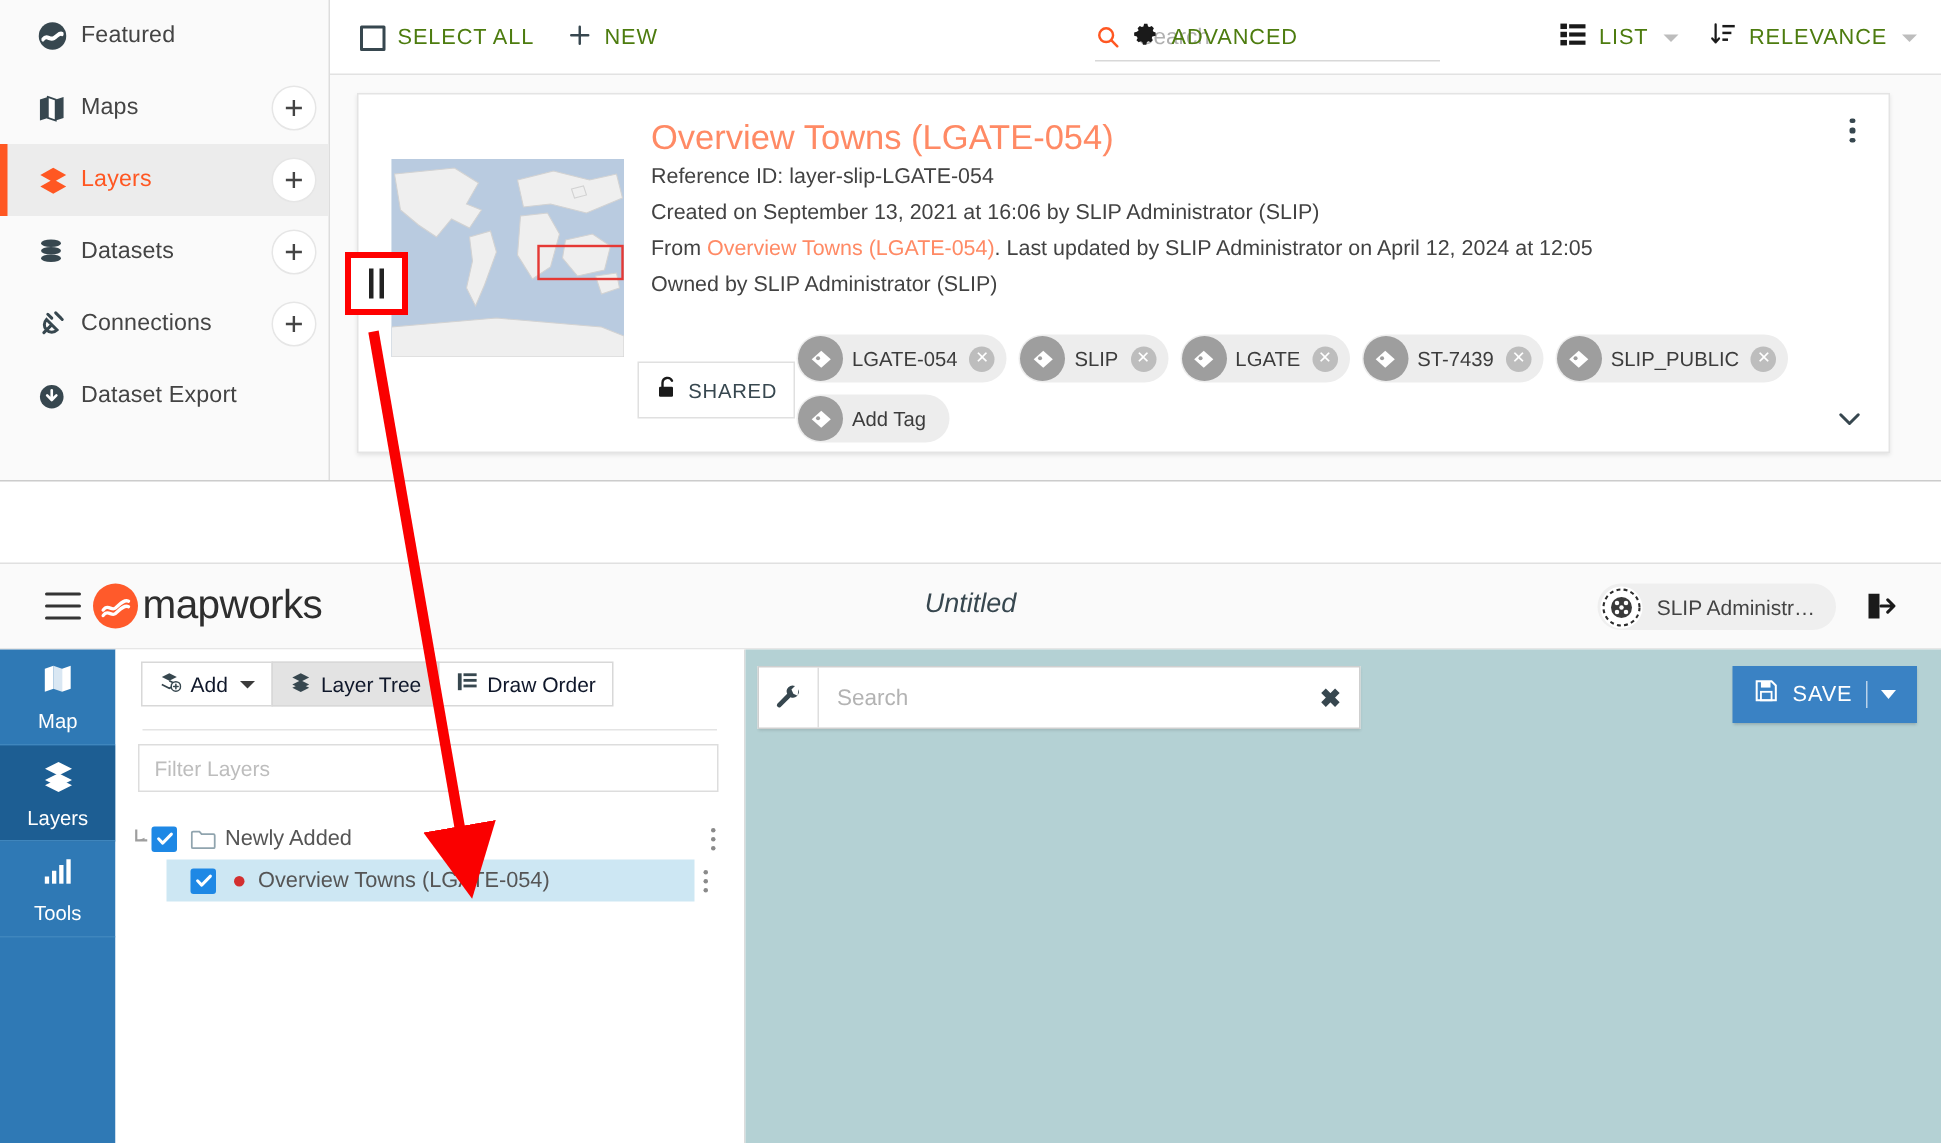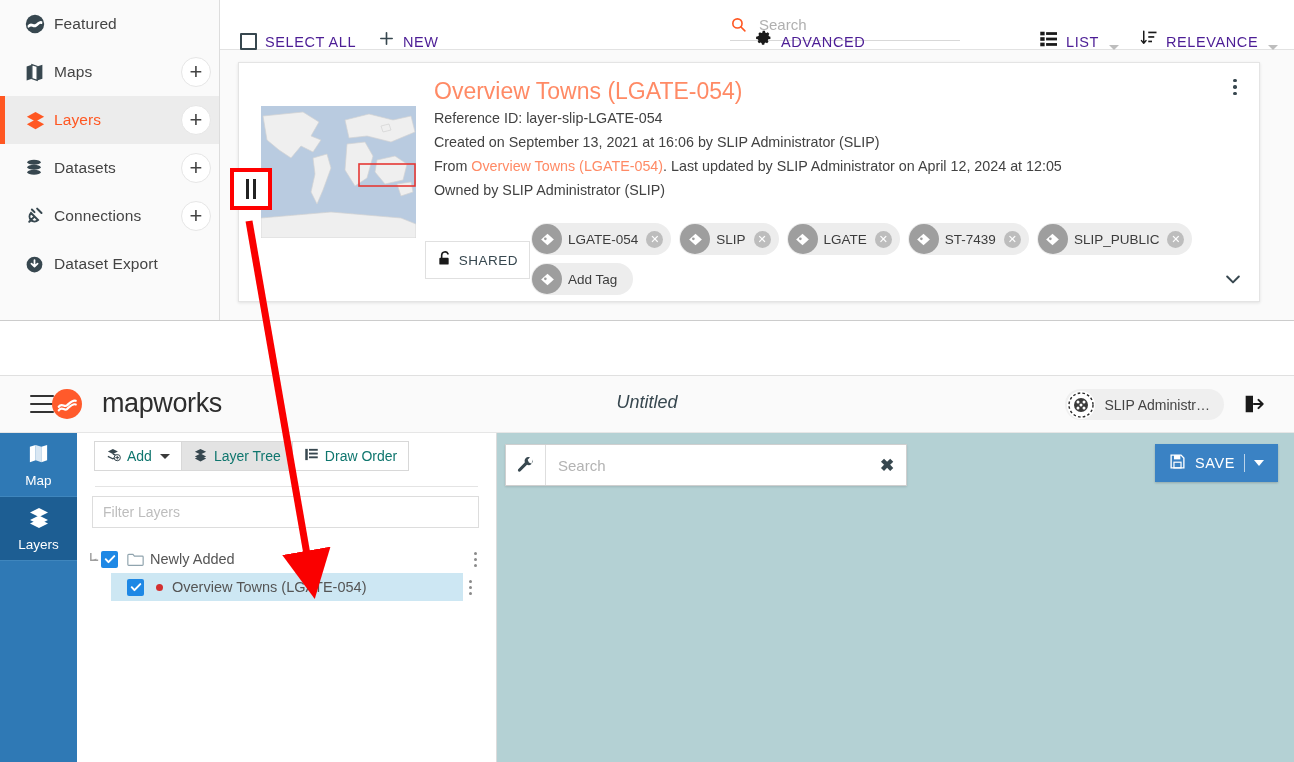--- a/index.html
+++ b/index.html
@@ -21,21 +21,21 @@
   .side-item .sicon { width:30px; display:flex; align-items:center; justify-content:flex-start; color:#37474f; }
   .side-item .slabel { font-size:15.5px; color:#444; letter-spacing:.1px; }
   .side-item.active { background:#ececec; }
   .side-item.active .slabel { color:#ff5722; }
   .side-item.active::before { content:""; position:absolute; left:0; top:0; bottom:0; width:5px; background:#ff5722; }
   .plus-btn { position:absolute; right:8px; top:50%; transform:translateY(-50%); width:30px; height:30px; border-radius:50%; border:1px solid #e6e6e6; background:#fff;
               display:flex; align-items:center; justify-content:center; font-size:22px; color:#444; line-height:1; font-weight:300; }
 
   
   #cat-toolbar { position:absolute; left:220px; top:0; right:0; height:50px; background:#fff; border-bottom:1px solid #e2e2e2; }
-  .tb-item { position:absolute; top:0; height:50px; display:flex; align-items:flex-end; gap:8px; font-size:14.5px; color:#4c1d95; letter-spacing:.6px; cursor:pointer; }
+  .tb-item { position:absolute; top:0; height:50px; display:flex; align-items:center; gap:8px; font-size:14.5px; color:#4d7c0f; letter-spacing:.6px; cursor:pointer; }
   .tb-chk { width:17px; height:17px; border:2px solid #37474f; border-radius:1px; background:#fff; }
   #cat-search-wrap { position:absolute; left:510px; top:9px; width:230px; height:32px; border-bottom:1px solid #d8d8d8; display:flex; align-items:center; }
   #cat-search-input { border:0; outline:0; font-size:15px; color:#333; background:transparent; width:200px; font-family:"Liberation Sans",sans-serif; }
   #cat-search-input::placeholder { color:#b0b0b0; }
   .caret-sm { width:0;height:0;border-left:5px solid transparent;border-right:5px solid transparent;border-top:5px solid #bdbdbd; margin-left:2px; }
 
   
   #card { position:absolute; left:238px; top:62px; width:1022px; height:240px; background:#fff; border:1px solid #e4e4e4; box-shadow:0 1px 3px rgba(0,0,0,.10); }
   #card-chk { position:absolute; left:40px; top:80px; width:18px; height:18px; border:2px solid #263238; background:#fff; }
   #thumb { position:absolute; left:22px; top:43px; width:155px; height:132px; background:#b9cbe0; overflow:hidden; }
@@ -58,39 +58,39 @@
   #drag-handle-hl .bars { position:absolute; left:50%; top:50%; transform:translate(-50%,-50%); display:flex; gap:4px; }
   #drag-handle-hl .bars b { display:block; width:3px; height:20px; background:#222; }
   #tooltip { position:absolute; left:124px; top:208px; height:25px; background:#6b6b6b; color:#fff; font-size:11.5px; font-weight:bold;
              display:flex; align-items:center; padding:0 10px; white-space:nowrap; z-index:45; }
 
   
   #mapworks { position:absolute; left:0; top:375px; width:1294px; height:387px; background:#fff; border-top:1px solid #e0e0e0; }
   #mw-header { position:absolute; left:0; top:0; width:1294px; height:57px; background:#fafafa; border-bottom:1px solid #e6e6e6; }
   #hamburger { position:absolute; left:30px; top:19px; width:24px; height:18px; display:flex; flex-direction:column; justify-content:space-between; }
   #hamburger i { display:block; height:2px; background:#333; border-radius:1px; }
-  #mw-logo { position:absolute; left:52px; top:12px; display:flex; align-items:center; gap:20px; }
+  #mw-logo { position:absolute; left:62px; top:12px; display:flex; align-items:center; gap:3px; }
   #mw-logo .lmark { width:30px; height:30px; border-radius:50%; background:#ff5a2b; display:flex; align-items:center; justify-content:center; }
   #mw-logo .ltext { font-size:27px; color:#2e2e2e; letter-spacing:-0.4px; font-weight:500; }
   #mw-title { position:absolute; left:0; right:0; top:16px; text-align:center; font-size:18px; font-style:italic; color:#37474f; }
   #mw-user { position:absolute; right:70px; top:13px; height:31px; background:#efefef; border-radius:16px; display:flex; align-items:center; padding:0 14px 0 2px; gap:9px;justify-content:space-between; }
   #mw-user .avatar { width:28px; height:28px; border-radius:50%; background:#fff; display:flex; align-items:center; justify-content:center; }
   #mw-user .uname { font-size:14px; color:#444; }
   #mw-logout { position:absolute; right:30px; top:17px; width:22px; height:22px; }
 
   
   #mw-tabs { position:absolute; left:0; top:57px; width:77px; bottom:0; background:#2f79b5; }
   .vtab { height:64px; display:flex; flex-direction:column; align-items:center; justify-content:center; gap:4px; color:#fff; border-bottom:1px solid #3f86bd; cursor:pointer; }
   .vtab .vlabel { font-size:13.5px; }
   .vtab.active { background:#1d5e93; }
 
   
   #layer-panel { position:absolute; left:77px; top:57px; width:420px; bottom:0; background:#fff; border-right:1px solid #dcdcdc; }
   #lp-btns { position:absolute; left:18px; top:8px; height:30px; display:flex; }
-  .lpbtn { height:30px; border:1px solid #d8d8d8; background:#fff; display:flex; align-items:center; gap:6px; padding:0 11px; font-size:14px; color:#0f766e; margin-left:-1px; cursor:pointer; }
+  .lpbtn { height:30px; border:1px solid #d8d8d8; background:#fff; display:flex; align-items:center; gap:6px; padding:0 11px; font-size:14px; color:#0f172a; margin-left:-1px; cursor:pointer; }
   .lpbtn.active { background:#e3e3e3;justify-content:space-between; }
   #lp-sep { position:absolute; left:18px; top:53px; width:383px; height:1px; background:#e4e4e4; }
   #filter-input { position:absolute; left:15px; top:63px; width:387px; height:32px; border:1px solid #ddd; padding:0 10px; font-size:14px; color:#a21caf; outline:0; font-family:"Liberation Sans",sans-serif; }
   #filter-input::placeholder { color:#bdbdbd; }
   #tree { position:absolute; left:10px; top:112px; right:8px; }
   .tree-row { position:relative; height:28px; display:flex; align-items:center; }
   .tree-row.sel { background:#cde7f3; }
   .elbow { width:14px; color:#9e9e9e; font-size:12px; text-align:center; }
   .cb { width:17px; height:17px; border-radius:2px; background:#1e88e5; display:flex; align-items:center; justify-content:center; }
   .cb svg { display:block; }
@@ -420,20 +420,31 @@
       <div class="vtab active">
         <span>
           <svg width="24" height="24" viewBox="0 0 24 24">
               <path d="M12 3l9 4.5-9 4.5-9-4.5L12 3z" fill="#fff"></path>
               <path d="M12 10.5l9 4.5-9 4.5-9-4.5 9-4.5z" fill="#fff"></path>
               <path d="M12 14l9 4.5-9 4.5-9-4.5L12 14z" fill="#fff"></path>
             </svg>
         </span>
         <span class="vlabel">Layers</span>
       </div>
+      <div class="vtab">
+        <span>
+          <svg width="23" height="23" viewBox="0 0 24 24">
+              <rect x="3" y="16" width="3" height="5" fill="#fff"></rect>
+              <rect x="8" y="12" width="3" height="9" fill="#fff"></rect>
+              <rect x="13" y="8" width="3" height="13" fill="#fff"></rect>
+              <rect x="18" y="4" width="3" height="17" fill="#fff"></rect>
+            </svg>
+        </span>
+        <span class="vlabel">Tools</span>
+      </div>
     </div>
 
     <div id="layer-panel">
       <div id="lp-btns">
         <div class="lpbtn">
           <span>
             <svg width="15" height="15" viewBox="0 0 24 24">
                 <path d="M11 3l8 4-8 4-8-4 8-4z" fill="#37474f"></path>
                 <path d="M11 11l8 4-8 4-8-4" stroke="#37474f" stroke-width="1.8" fill="none"></path>
                 <circle cx="18" cy="17" r="5" fill="#fff" stroke="#37474f" stroke-width="1.6"></circle>

